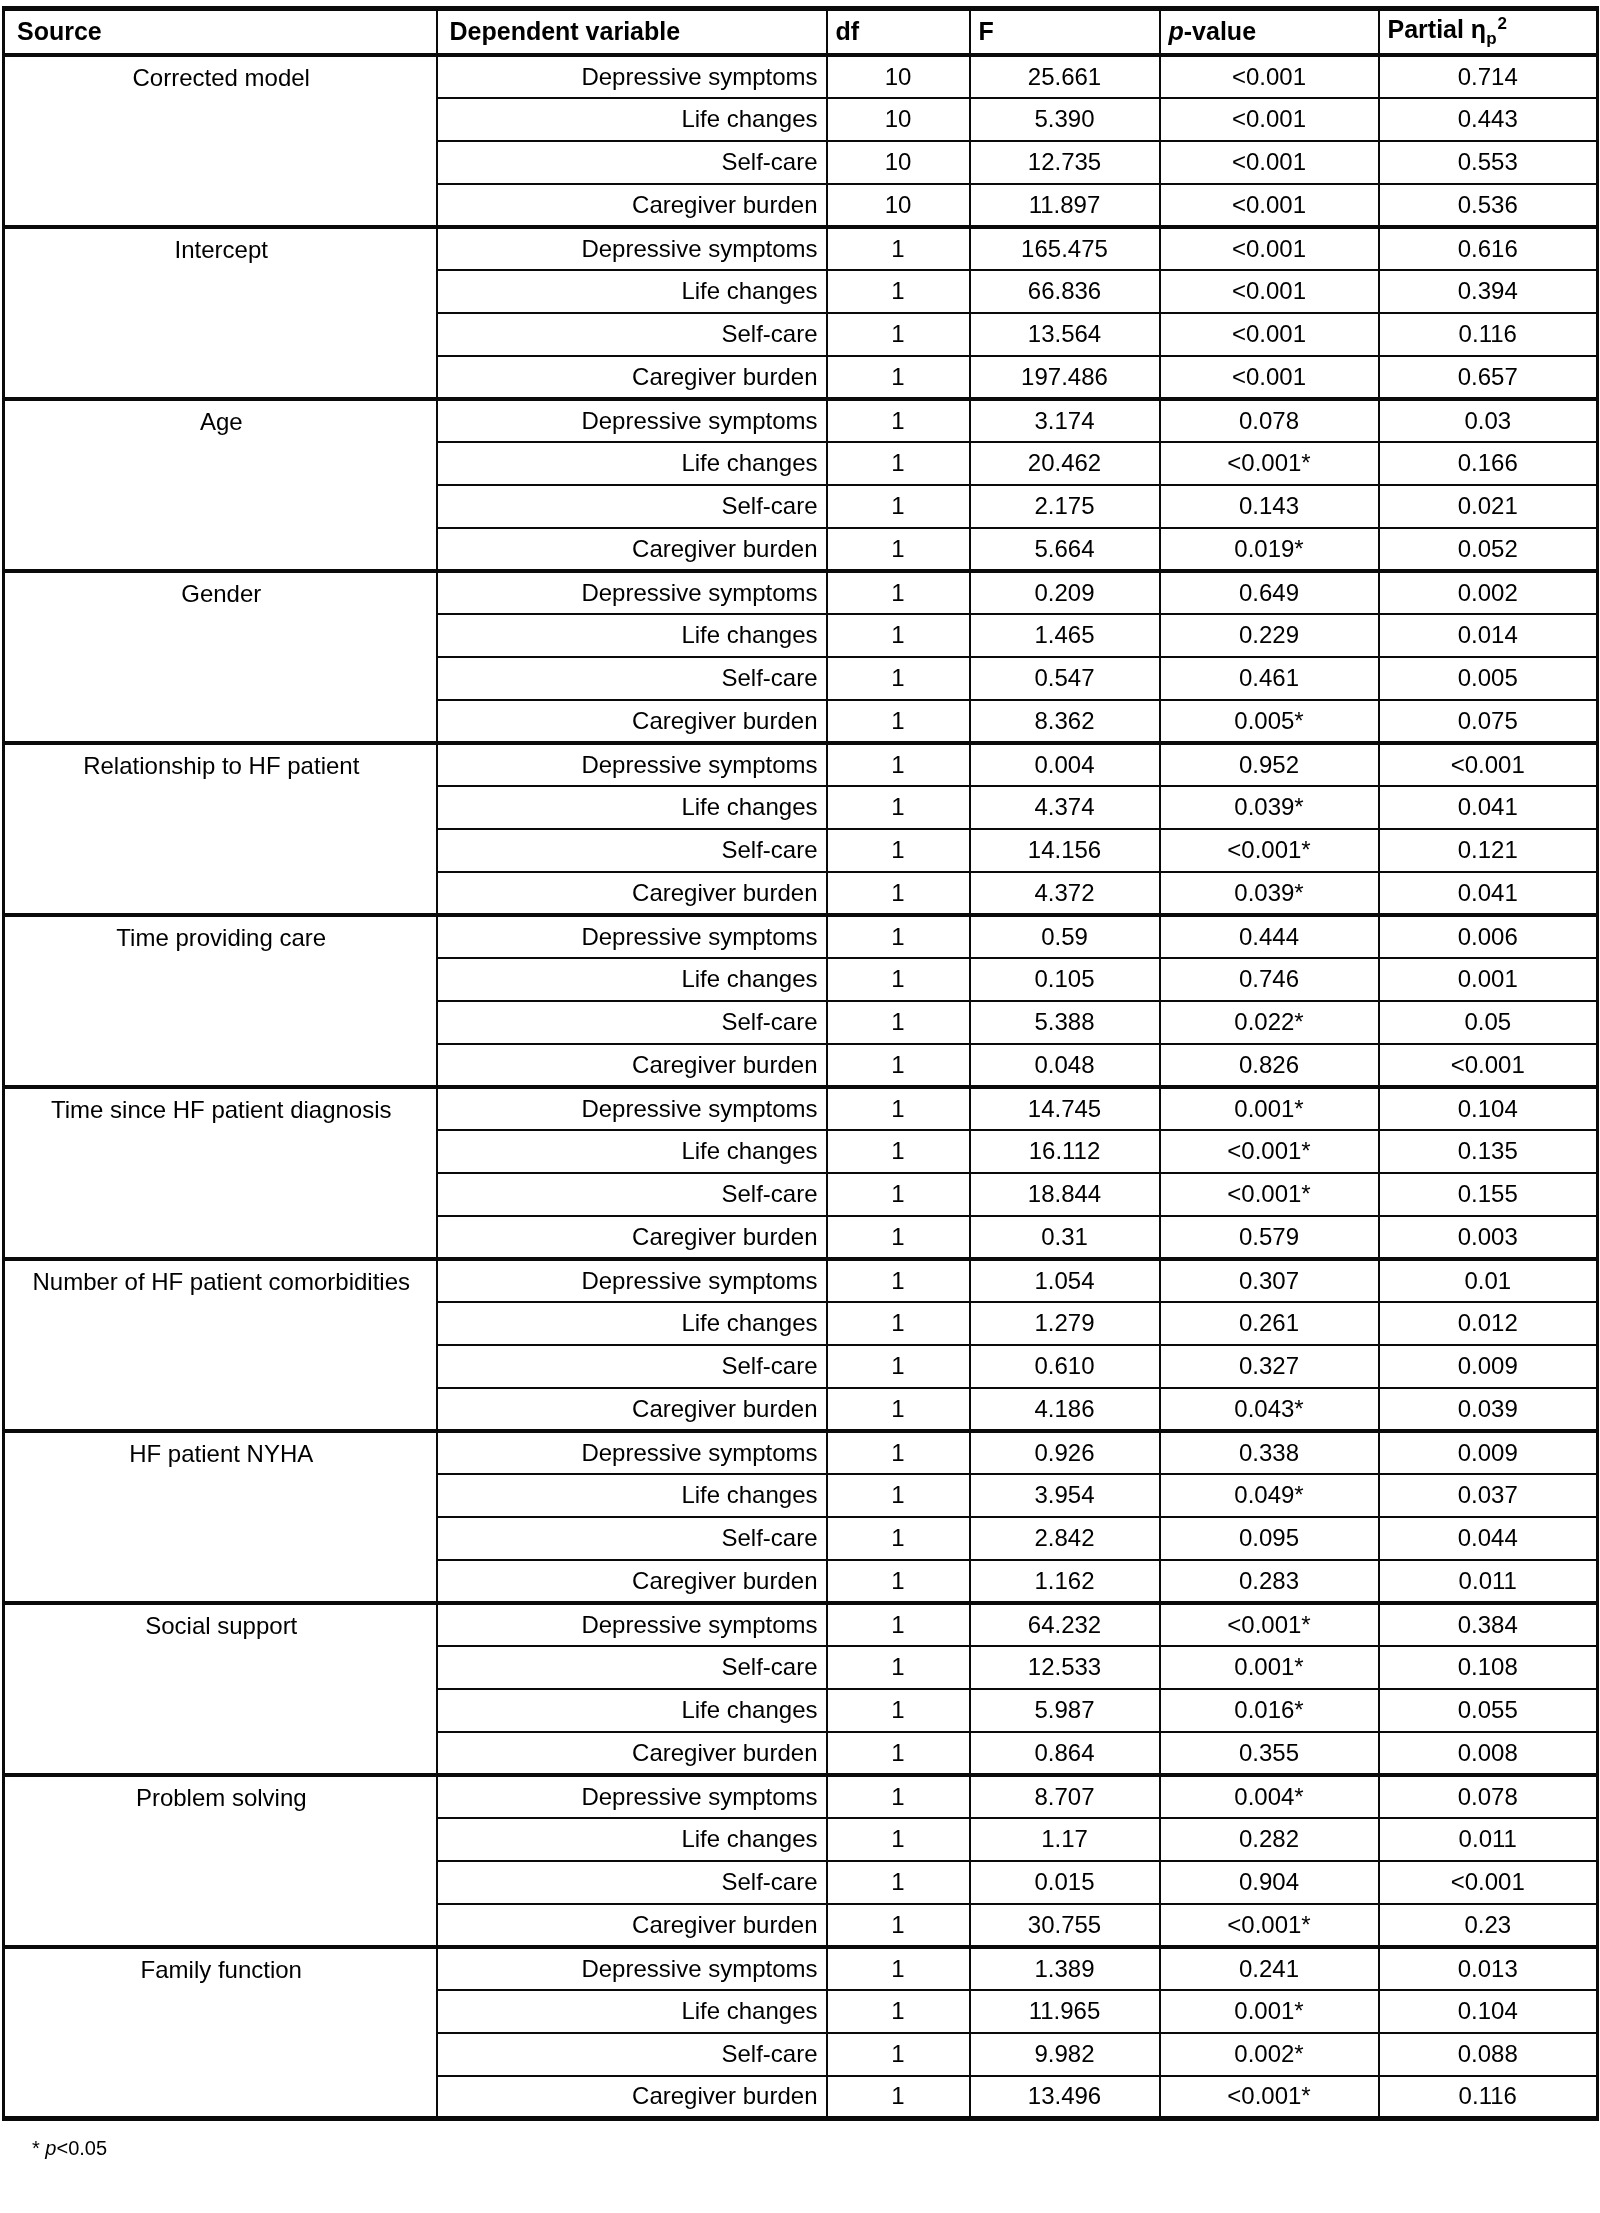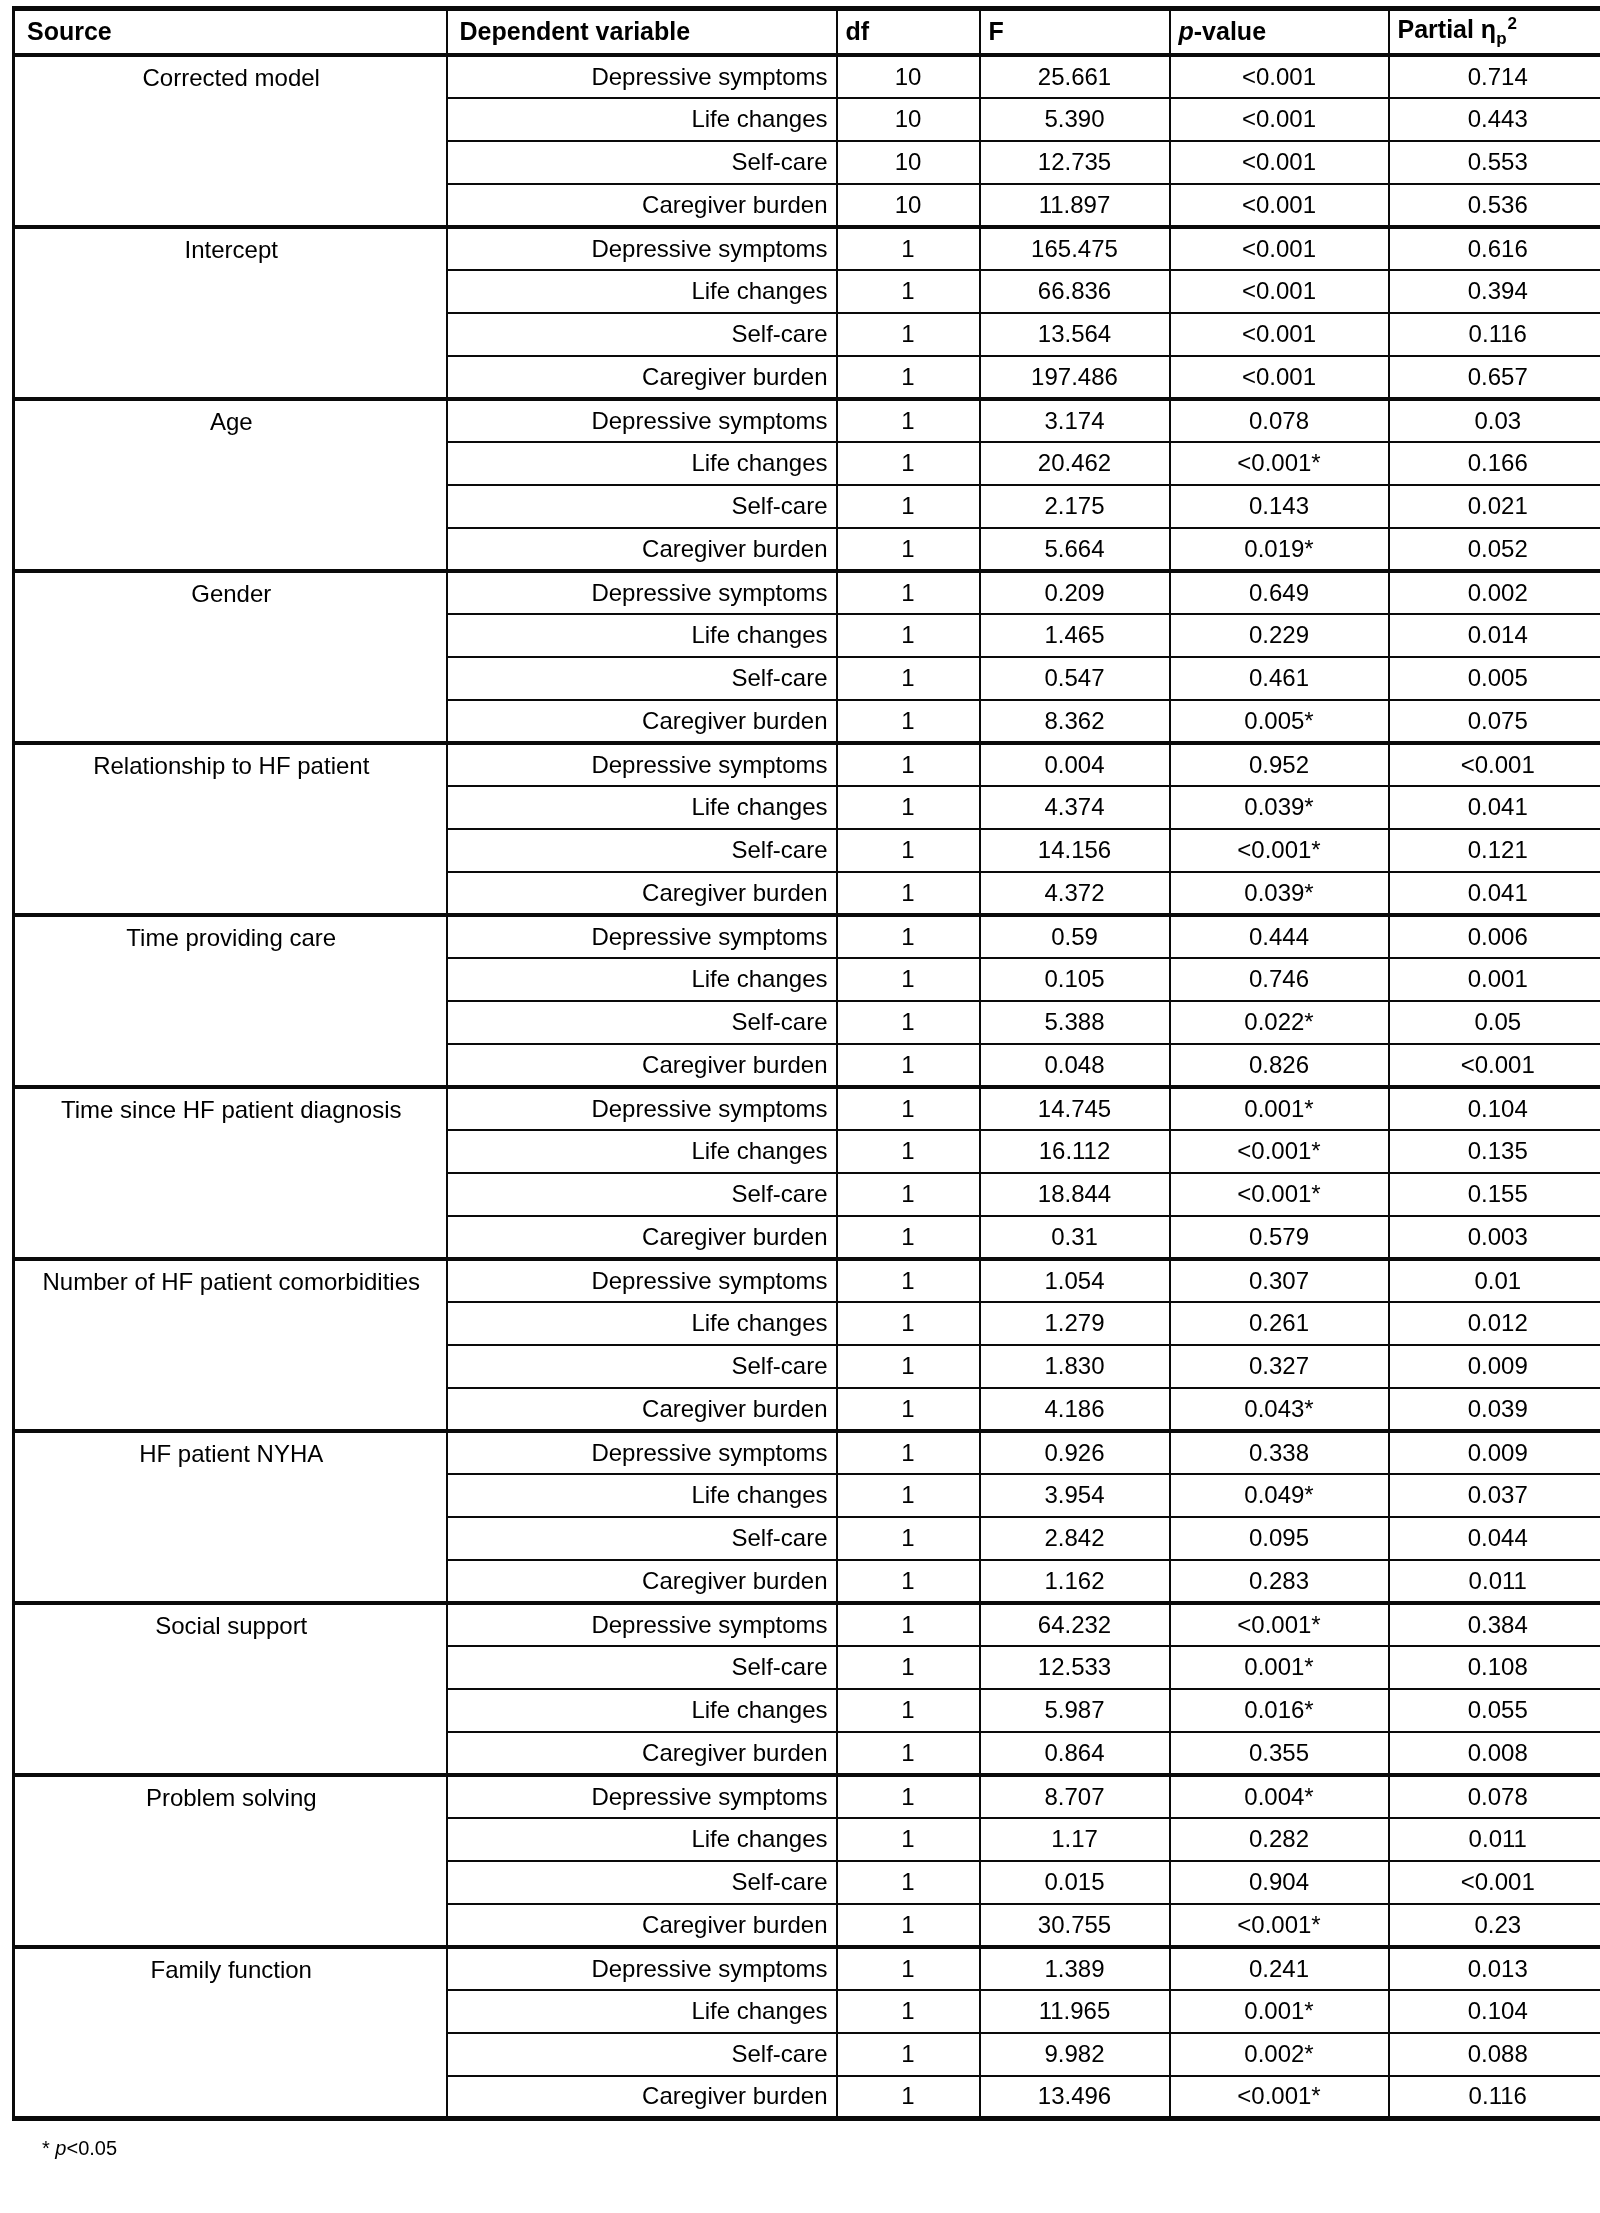--- a/index.html
+++ b/index.html
@@ -7,21 +7,21 @@
   body {
     width: 1600px;
     height: 2213px;
     font-family: "Liberation Sans", sans-serif;
     color: #000;
     overflow: hidden;
   }
   .page {
     width: 1520px;
     height: 2213px;
-    padding: 6px 3px 0 12px;
+    padding: 6px 3px 0 2px;
   }
   table.anova {
     width: 1594px;
     table-layout: fixed;
     border-collapse: collapse;
     border: 3px solid #0a0a0a;
     border-top-width: 5px;
     border-bottom-width: 5px;
     background: #fff;
   }
@@ -300,21 +300,21 @@
         <tr class="group-inner">
           <td class="dep">Life changes</td>
           <td class="num">1</td>
           <td class="num">1.279</td>
           <td class="num">0.261</td>
           <td class="num">0.012</td>
         </tr>
         <tr class="group-inner">
           <td class="dep">Self-care</td>
           <td class="num">1</td>
-          <td class="num">1.830</td>
+          <td class="num">0.610</td>
           <td class="num">0.327</td>
           <td class="num">0.009</td>
         </tr>
         <tr class="group-inner">
           <td class="dep">Caregiver burden</td>
           <td class="num">1</td>
           <td class="num">4.186</td>
           <td class="num">0.043*</td>
           <td class="num">0.039</td>
         </tr>

